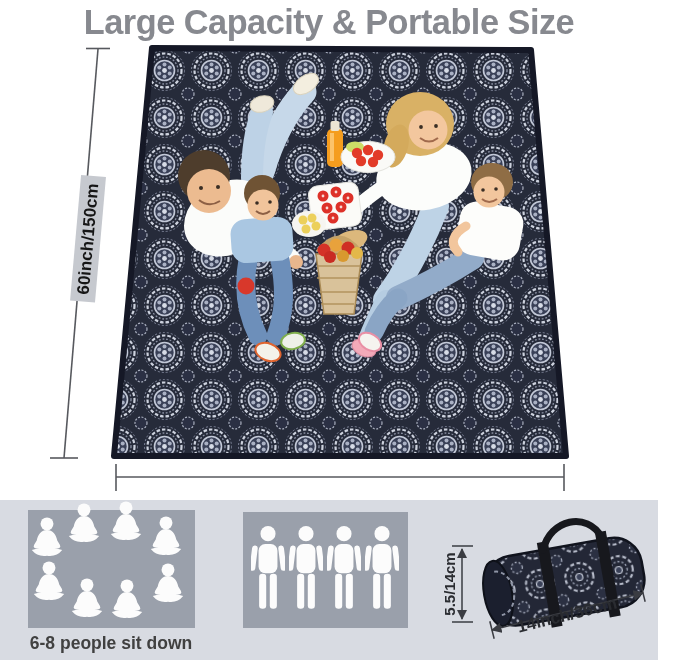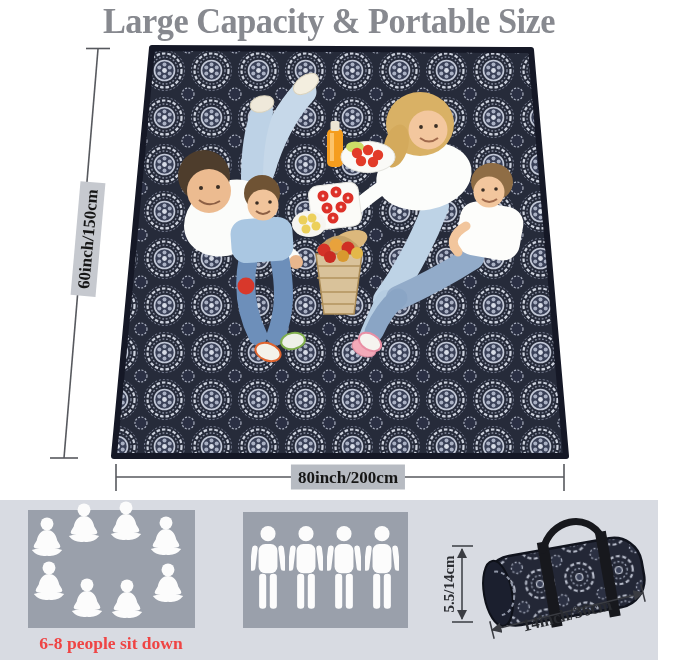--- a/index.html
+++ b/index.html
@@ -1,33 +1,33 @@
 <!DOCTYPE html>
 <html><head>
 <meta charset="utf-8">
 <style>
   html,body{margin:0;padding:0;background:#fff;}
   .stage{position:relative;width:658px;height:660px;background:#ffffff;overflow:hidden;
-         font-family:Liberation Serif, serif;}
+         font-family:Liberation Sans, sans-serif;}
   .title{position:absolute;top:2px;left:0;right:0;text-align:center;
          font-size:35px;font-weight:bold;color:#87898f;letter-spacing:-0.5px;
          transform:scaleX(0.98);white-space:nowrap;}
   .scene{position:absolute;left:0;top:0;}
   .dim-label{position:absolute;font-weight:bold;font-size:17px;color:#161616;
              line-height:1;padding:4px 7px;white-space:nowrap;}
   .dim-height{left:88px;top:239px;background:#c6c9cf;
               transform:translate(-50%,-50%) rotate(-85deg);}
   .dim-width{left:348px;top:477px;background:#b7bbc2;
              transform:translate(-50%,-50%);}
   .bag-dim{position:absolute;font-weight:bold;color:#2a2c31;white-space:nowrap;line-height:1;}
   .bag-height{left:449px;top:584px;font-size:15px;
               transform:translate(-50%,-50%) rotate(-90deg);}
   .bag-length{left:567px;top:615px;font-size:17px;
               transform:translate(-50%,-50%) rotate(-14deg);}
-  .caption{position:absolute;font-weight:bold;font-size:17.5px;color:#ef4444;
+  .caption{position:absolute;font-weight:bold;font-size:17.5px;color:#404040;
            transform:translateX(-50%);white-space:nowrap;top:633px;}
   .caption-sit{left:111px;}
   .caption-lie{left:324px;}
 </style>
 </head>
 <body>
 
 <div class="stage">
 
   <svg class="scene" width="679" height="660" viewBox="0 0 679 660">
@@ -251,19 +251,18 @@
       <line x1="462" y1="549" x2="462" y2="619" marker-start="url(#arr)" marker-end="url(#arr)"></line>
       <line x1="492" y1="621" x2="492" y2="639" transform="rotate(-14 492 630)"></line>
       <line x1="643" y1="584" x2="643" y2="602" transform="rotate(-14 643 593)"></line>
       <line x1="492" y1="630" x2="643" y2="593" marker-start="url(#arr)" marker-end="url(#arr)"></line>
     </g>
   </svg>
 
   <div class="title">Large Capacity &amp; Portable Size</div>
 
   <div class="dim-label dim-height">60inch/150cm</div>
-  <div class="dim-label dim-width">80inch/200cm</div>
 
   <div class="caption caption-sit">6-8 people sit down</div>
 
   <div class="bag-dim bag-height">5.5/14cm</div>
   <div class="bag-dim bag-length">14inch/36cm</div>
 </div>
 
 </body></html>

